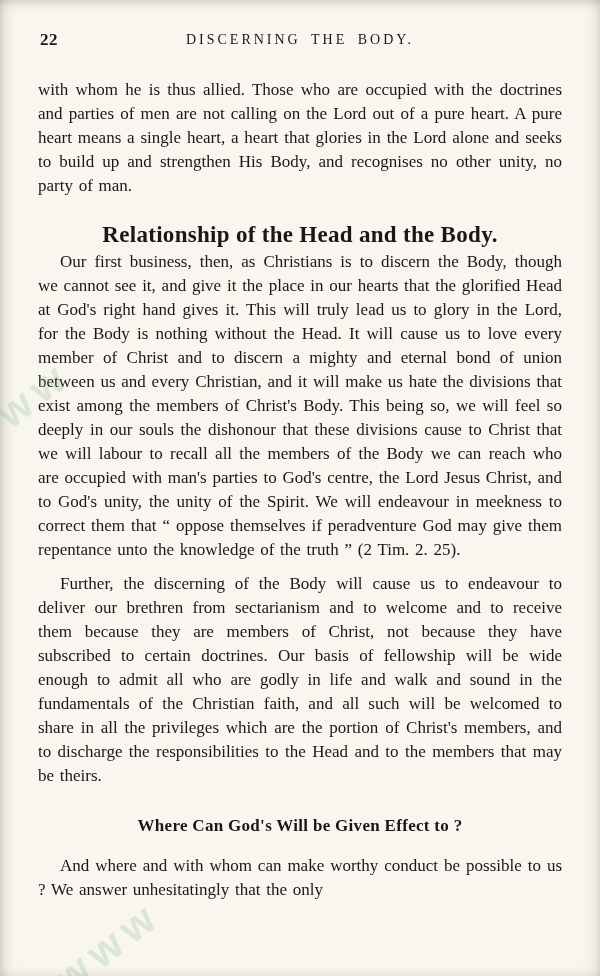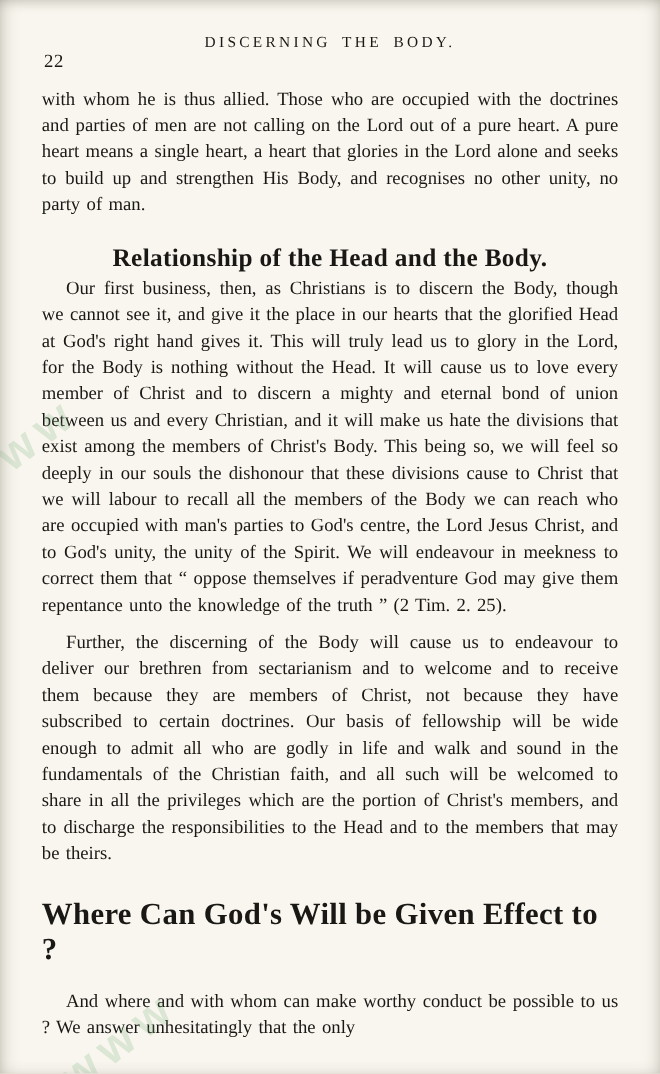--- a/index.html
+++ b/index.html
@@ -23,23 +23,23 @@
     color: #191815;
   }
   .running-head {
     position: relative;
     height: 26px;
     margin-bottom: 22px;
   }
   .page-number {
     position: absolute;
     left: 2px;
-    top: 16px;
+    top: 0;
     font-size: 17px;
-    font-weight: 400;
+    font-weight: 700;
     letter-spacing: .5px;
   }
   .running-title {
     text-align: center;
     font-size: 14px;
     font-weight: 400;
     letter-spacing: 3px;
     padding-top: 2px;
     word-spacing: 4px;
   }
@@ -52,23 +52,23 @@
   }
   .indent { text-indent: 22px; }
   .section-heading {
     font-size: 23px;
     font-weight: 700;
     text-align: center;
     margin: 24px 0 2px 0;
     letter-spacing: .3px;
   }
   .section-heading-left {
-    font-size: 28px;
+    font-size: 17px;
     font-weight: 700;
-    text-align: left;
+    text-align: center;
     margin: 28px 0 18px 0;
     letter-spacing: .3px;
   }
   .spacer-sm { height: 10px; }
   .watermark {
     position: absolute;
     color: #79b07c;
     opacity: 0.22;
     font-size: 42px;
     letter-spacing: 8px;

